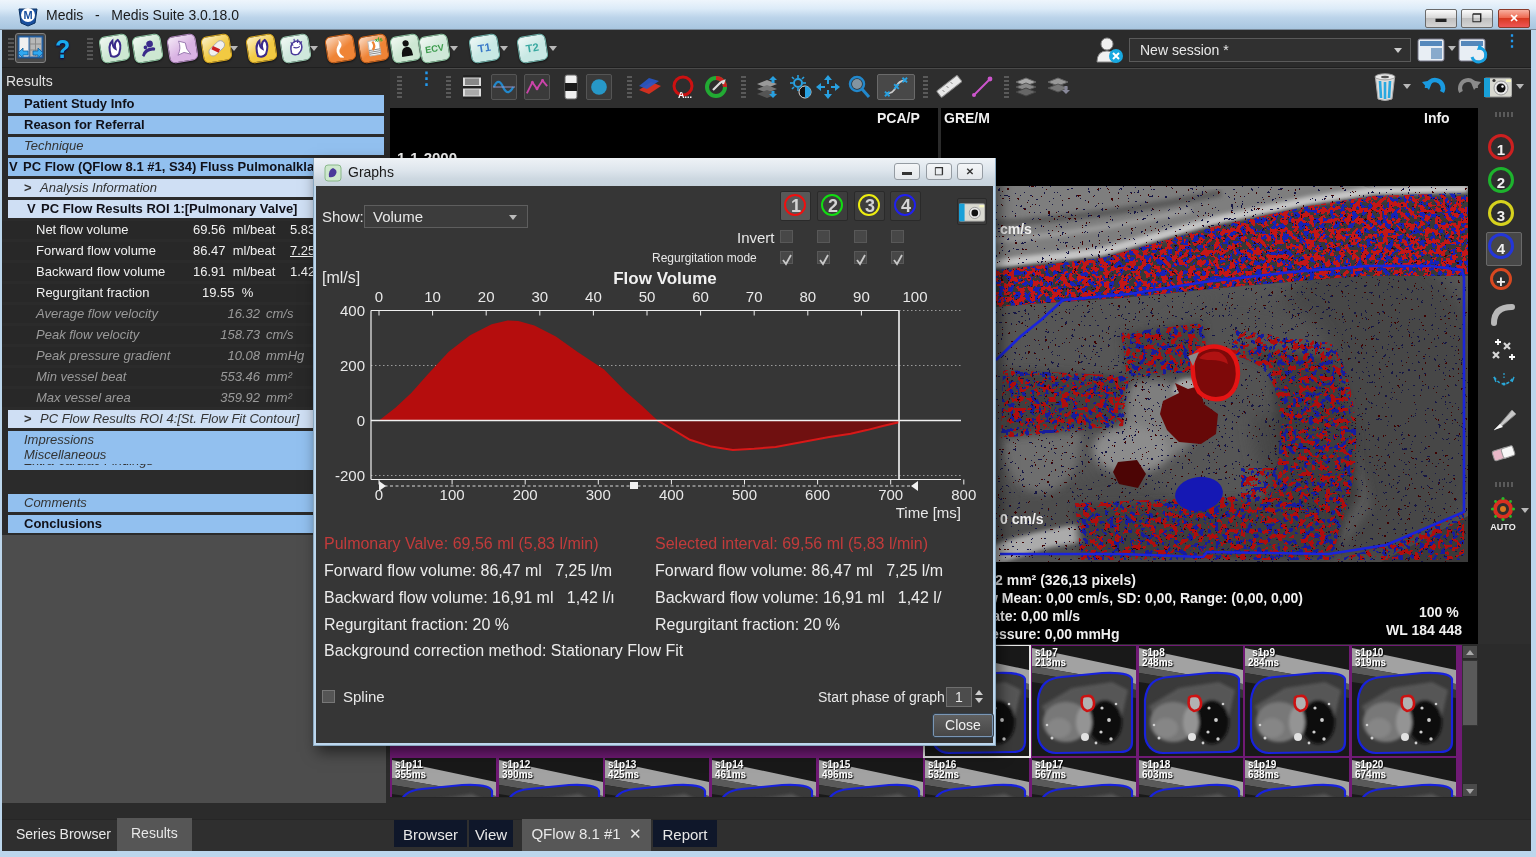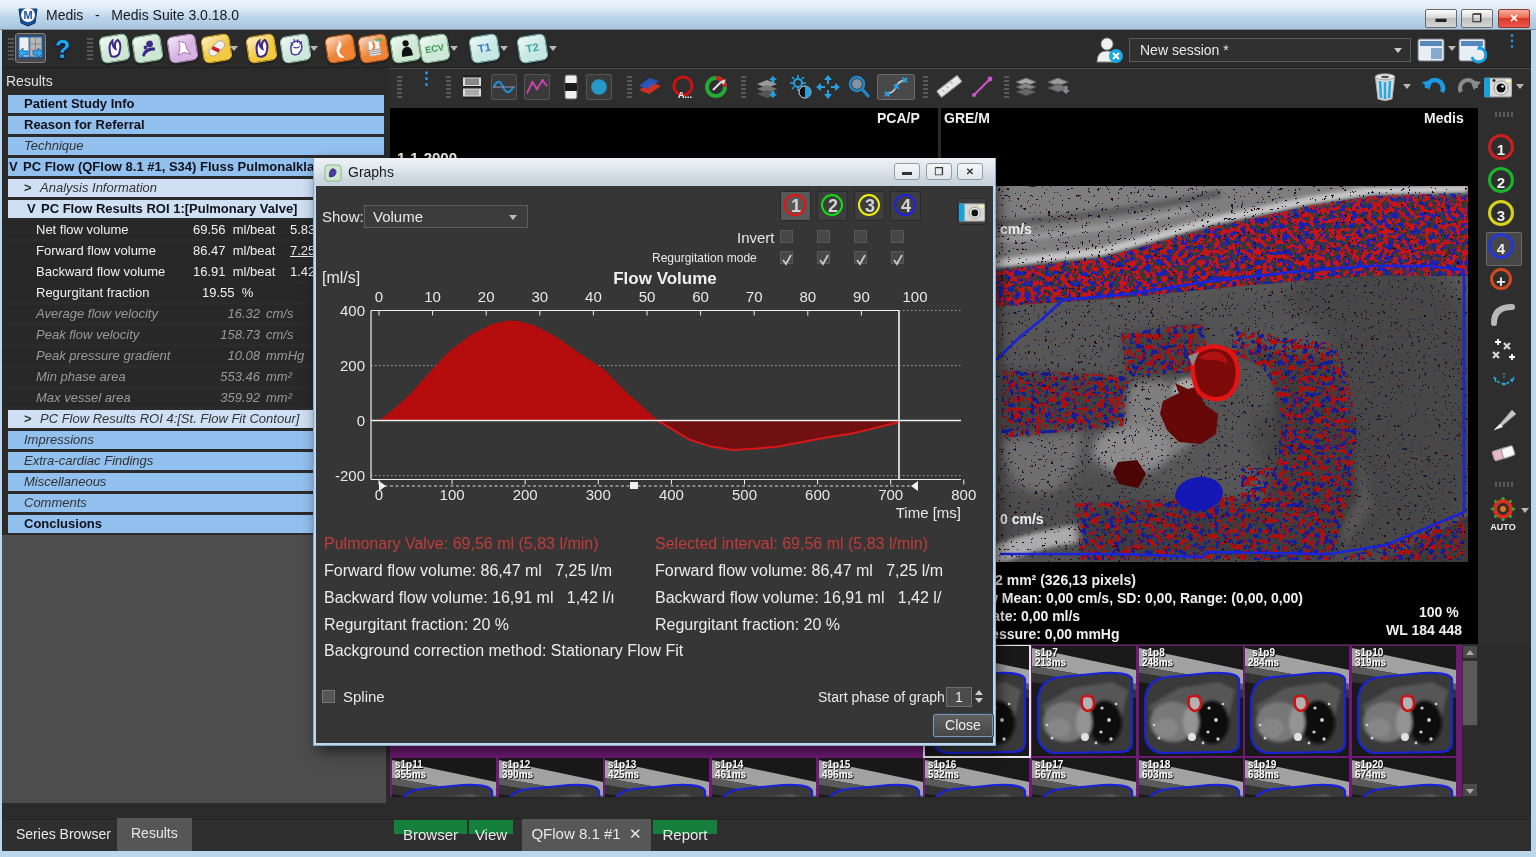--- a/index.html
+++ b/index.html
@@ -61,22 +61,22 @@
 #rtools { left:1478px; top:108px; width:53px; height:536px; background:#2e2e2e; }
 
 
 #film { left:390px; top:645px; width:1072px; height:153px; background:#262626; overflow:hidden;}
 .tlab { position:absolute; left:3px; top:2px; font-size:10px; line-height:10px; color:#fff;
   text-shadow:1px 1px 1px #000; z-index:3; font-weight:bold;}
 
 
 
 #tabbar { left:2px; top:819px; width:1529px; height:32px; background:#2f2f2f; border-top:1px solid #262626;}
-.mtab { position:absolute; height:14px; line-height:29px; font-size:15px;
-  color:#e8e8e8; text-align:center; background:#15803d; }
+.mtab { position:absolute; height:27px; line-height:29px; font-size:15px;
+  color:#e8e8e8; text-align:center; background:#0f172a; }
 
 
 #dlg { z-index:8; left:313px; top:158px; width:683px; height:588px; background:#bdd7ee;
   border:1px solid #8aa8c0; box-shadow:4px 6px 14px rgba(0,0,0,.55); }
 #dlgtitle { z-index:9; left:1px; top:0px; width:681px; height:28px;
   background:linear-gradient(#eef2f6 0%, #dde5ec 45%, #ccd7e0 75%, #c6d2dc 100%); }
 #dlgbody { z-index:9; left:3px; top:28px; width:677px; height:557px; background:#363636; }
 .dwbtn { top:6px; width:26px; height:17px; border:1px solid #949ba2; border-radius:3px;
   background:linear-gradient(#f4f6f8,#e3e7eb); color:#333; font-size:10px;
   font-weight:bold; text-align:center; line-height:15px;}
@@ -410,58 +410,58 @@
       <span style="position:absolute;left:34px;">Peak flow velocity</span>
       <span style="position:absolute;left:183px;width:75px;text-align:right;">158.73</span>
       <span style="position:absolute;left:264px;">cm/s</span>
     </div>
 <div class="abs trow dark gray" style="top:347px;">
       <span style="position:absolute;left:34px;">Peak pressure gradient</span>
       <span style="position:absolute;left:183px;width:75px;text-align:right;">10.08</span>
       <span style="position:absolute;left:264px;">mmHg</span>
     </div>
 <div class="abs trow dark gray" style="top:368px;">
-      <span style="position:absolute;left:34px;">Min phase area</span>
+      <span style="position:absolute;left:34px;">Min vessel beat</span>
       <span style="position:absolute;left:183px;width:75px;text-align:right;">553.46</span>
       <span style="position:absolute;left:264px;">mm²</span>
     </div>
 <div class="abs trow dark gray" style="top:389px;">
       <span style="position:absolute;left:34px;">Max vessel area</span>
       <span style="position:absolute;left:183px;width:75px;text-align:right;">359.92</span>
       <span style="position:absolute;left:264px;">mm²</span>
     </div>
 <div class="abs trow lblue i" style="top:410px;">
       <span style="position:absolute;left:32px;">PC Flow Results ROI 4:[St. Flow Fit Contour]</span>
       <span style="position:absolute;left:16px;font-weight:bold;font-style:normal;">&gt;</span>
     </div>
 <div class="abs trow blue i" style="top:431px;">
       <span style="position:absolute;left:16px;">Impressions</span>
     </div>
 <div class="abs trow blue i" style="top:452px;">
       <span style="position:absolute;left:16px;">Extra-cardiac Findings</span>
     </div>
-<div class="abs trow blue i" style="top:473px;">
+<div class="abs trow blue i" style="top:446px;">
       <span style="position:absolute;left:16px;">Miscellaneous</span>
     </div>
 <div class="abs trow blue i" style="top:494px;">
       <span style="position:absolute;left:16px;">Comments</span>
     </div>
 <div class="abs trow blue b" style="top:515px;">
       <span style="position:absolute;left:16px;">Conclusions</span>
     </div>
 <div class="abs" id="treefill"></div>
 
   <div class="abs ltab" style="left:2px;top:819px;">Series Browser</div>
   <div class="abs ltab" style="left:117px;top:818px;background:#565656;height:33px;">Results</div>
 
   <div class="abs" id="viewL"></div>
   <div class="abs" id="viewR"></div>
   <div class="abs vlab" style="left:877px;top:110px;">PCA/P</div>
   <div class="abs vlab" style="left:944px;top:110px;">GRE/M</div>
-  <div class="abs vlab" style="left:1424px;top:110px;">Medis</div>
+  <div class="abs vlab" style="left:1424px;top:110px;">Info</div>
   <div class="abs vlab" style="left:397px;top:149px;font-size:15px;">1-1-2000</div>
   <svg class="abs" style="left:941px;top:108px;" width="537" height="536" viewBox="0 0 537 536">
 <defs>
       <filter id="blur2">
           <feGaussianBlur stdDeviation="2"></feGaussianBlur>
         </filter>
       <filter id="blur4">
           <feGaussianBlur stdDeviation="4"></feGaussianBlur>
         </filter>
       <filter id="blur8">

